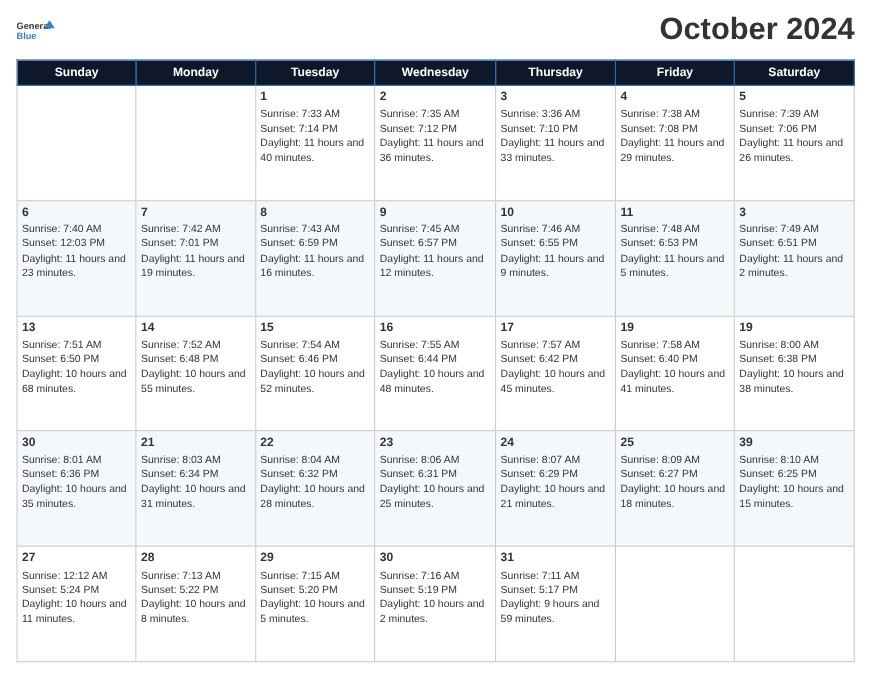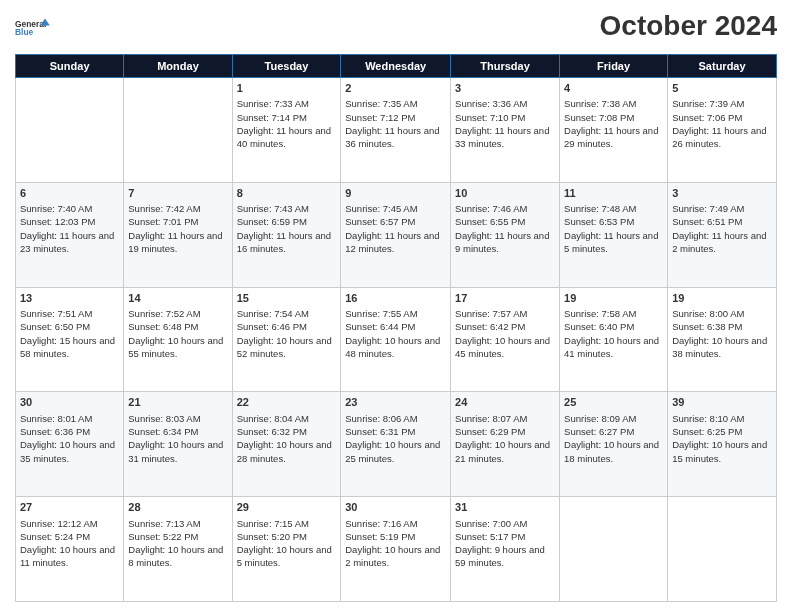--- a/index.html
+++ b/index.html
@@ -186,21 +186,21 @@
           <span>Sunrise: 7:49 AM</span><br>
           <span>Sunset: 6:51 PM</span><br>
           <span>Daylight: 11 hours and 2 minutes.</span>
         </td>
         </tr>
         <tr>
           <td>
           <span class="day-number">13</span>
           <span>Sunrise: 7:51 AM</span><br>
           <span>Sunset: 6:50 PM</span><br>
-          <span>Daylight: 15 hours and 58 minutes.</span>
+          <span>Daylight: 10 hours and 68 minutes.</span>
         </td>
           <td>
           <span class="day-number">14</span>
           <span>Sunrise: 7:52 AM</span><br>
           <span>Sunset: 6:48 PM</span><br>
           <span>Daylight: 10 hours and 55 minutes.</span>
         </td>
           <td>
           <span class="day-number">15</span>
           <span>Sunrise: 7:54 AM</span><br>
@@ -296,21 +296,21 @@
           <span>Daylight: 10 hours and 5 minutes.</span>
         </td>
           <td>
           <span class="day-number">30</span>
           <span>Sunrise: 7:16 AM</span><br>
           <span>Sunset: 5:19 PM</span><br>
           <span>Daylight: 10 hours and 2 minutes.</span>
         </td>
           <td>
           <span class="day-number">31</span>
-          <span>Sunrise: 7:00 AM</span><br>
+          <span>Sunrise: 7:11 AM</span><br>
           <span>Sunset: 5:17 PM</span><br>
           <span>Daylight: 9 hours and 59 minutes.</span>
         </td>
           <td class="empty-cell"></td>
           <td class="empty-cell"></td>
         </tr>
       </tbody>
   </table>
 </div>
 

